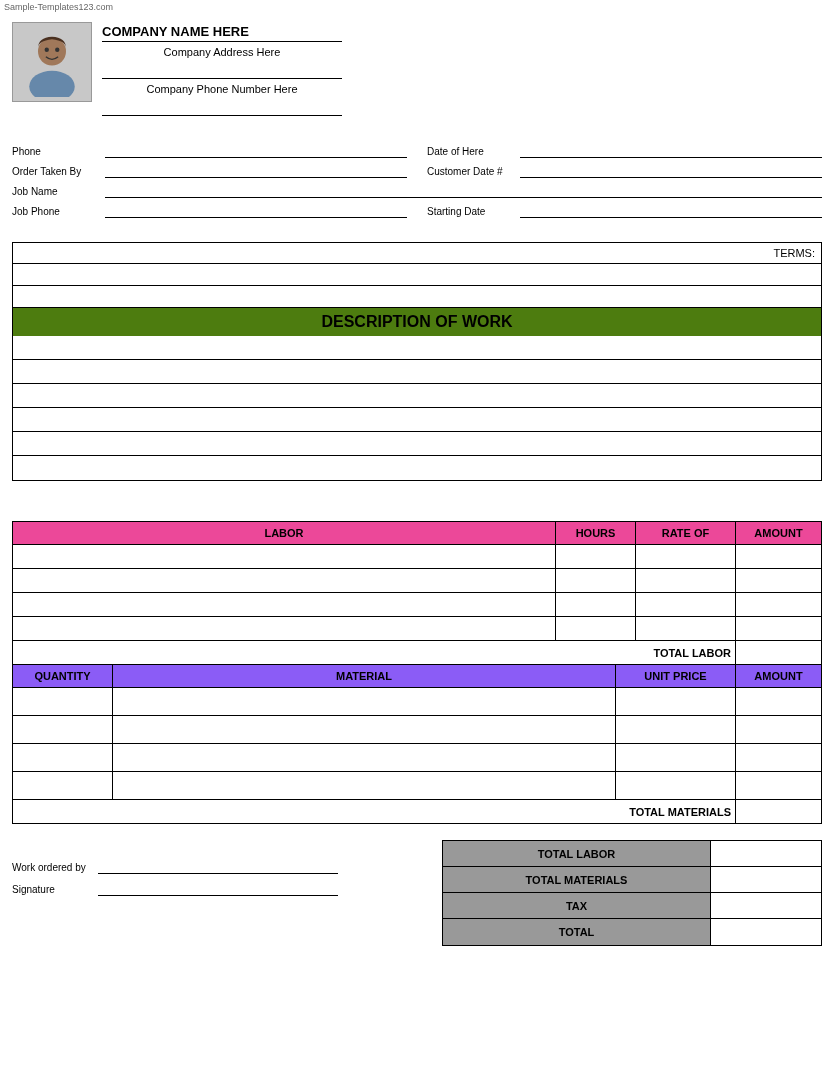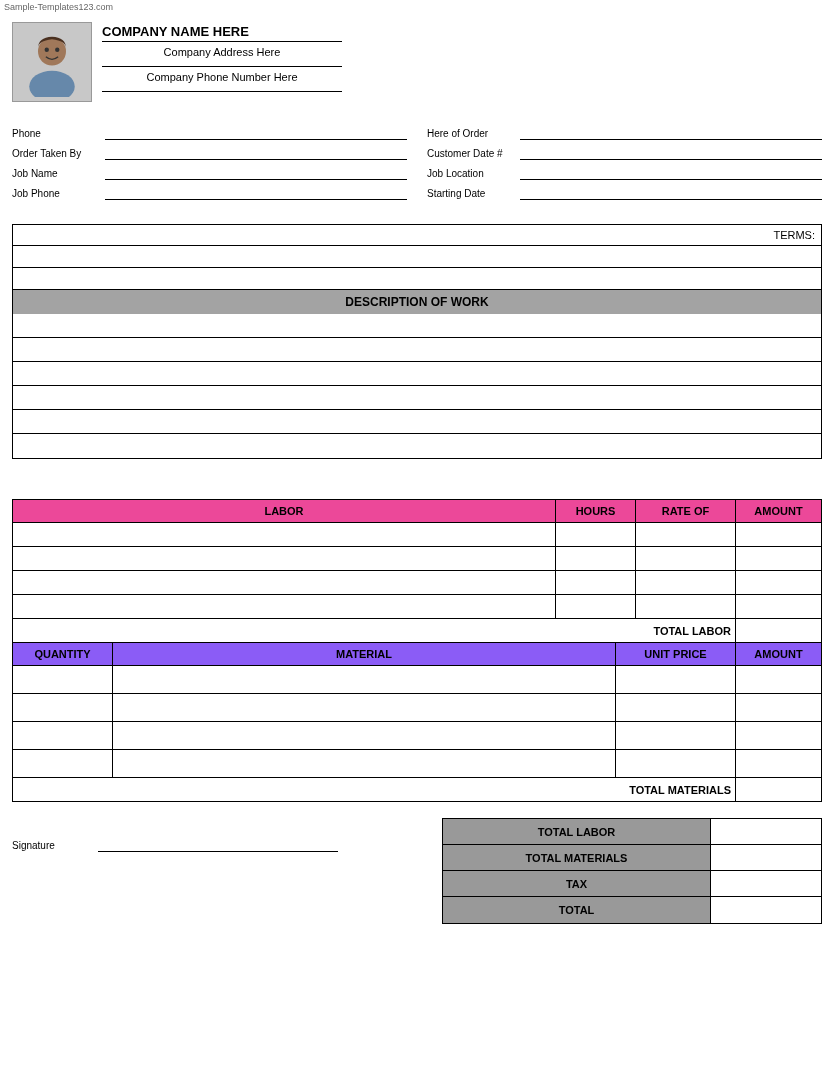--- a/index.html
+++ b/index.html
@@ -59,21 +59,21 @@
       text-align: left;
       border-bottom: 1px solid #000;
       padding-bottom: 2px;
       margin-bottom: 4px;
       min-width: 240px;
     }
     .company-detail {
       font-size: 11px;
       text-align: center;
       border-bottom: 1px solid #000;
-      padding-bottom: 8px;
+      padding-bottom: 20px;
       margin-bottom: 4px;
       min-width: 240px;
     }
     .work-order-title {
       font-size: 28px;
       font-weight: bold;
       text-align: right;
       padding-top: 10px;
     }
     .form-section {
@@ -114,24 +114,24 @@
       text-align: right;
     }
     .terms-row {
       height: 22px;
       border-bottom: 1px solid #000;
     }
     .terms-row:last-child {
       border-bottom: none;
     }
     .desc-header {
-      background: #a3a3a3;
+      background: #4d7c0f;
       text-align: center;
       font-weight: bold;
-      font-size: 12px;
+      font-size: 16px;
       padding: 5px;
     }
     .desc-row {
       height: 24px;
       border-bottom: 1px solid #000;
     }
     .desc-row:last-child {
       border-bottom: none;
     }
     .labor-section {
@@ -274,41 +274,37 @@
   </div>
 </div>
 
 <div class="form-section">
   <div class="form-row">
     <div class="form-field">
       <span class="field-label">Phone</span>
       <div class="field-line"></div>
     </div>
     <div class="form-field">
-      <span class="field-label">Here of Order</span>
+      <span class="field-label">Date of Here</span>
       <div class="field-line"></div>
     </div>
   </div>
   <div class="form-row">
     <div class="form-field">
       <span class="field-label">Order Taken By</span>
       <div class="field-line"></div>
     </div>
     <div class="form-field">
       <span class="field-label">Customer Date #</span>
       <div class="field-line"></div>
     </div>
   </div>
   <div class="form-row">
     <div class="form-field">
       <span class="field-label">Job Name</span>
-      <div class="field-line"></div>
-    </div>
-    <div class="form-field">
-      <span class="field-label">Job Location</span>
       <div class="field-line"></div>
     </div>
   </div>
   <div class="form-row">
     <div class="form-field">
       <span class="field-label">Job Phone</span>
       <div class="field-line"></div>
     </div>
     <div class="form-field">
       <span class="field-label">Starting Date</span>
@@ -404,20 +400,24 @@
   <div style="display:grid; grid-template-columns: 1fr 120px 85px; border-top:1px solid #000; height:24px;">
     <div></div>
     <div style="display:flex; align-items:center; justify-content:flex-end; font-weight:bold; font-size:11px; padding-right:4px; border-right:1px solid #000;">TOTAL MATERIALS</div>
     <div></div>
   </div>
 </div>
 
 <div style="margin: 16px 12px 0 12px; display:flex; justify-content:space-between; align-items:flex-start;">
   <div class="signature-area" style="margin-top: 20px;">
     <div class="sig-row">
+      <span class="sig-label">Work ordered by</span>
+      <div class="sig-line"></div>
+    </div>
+    <div class="sig-row">
       <span class="sig-label">Signature</span>
       <div class="sig-line"></div>
     </div>
   </div>
 
   <div class="summary-table">
     <div class="summary-row">
       <div class="summary-label">TOTAL LABOR</div>
       <div class="summary-value"></div>
     </div>

